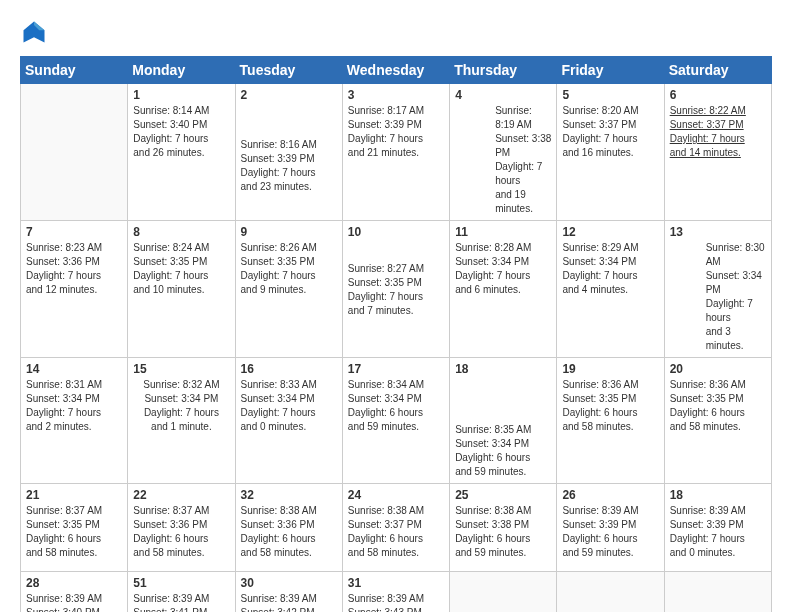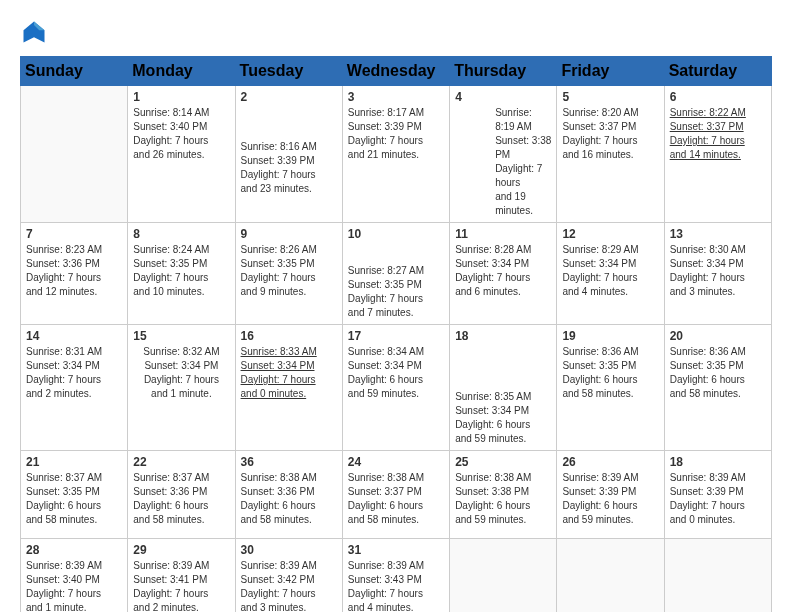--- a/index.html
+++ b/index.html
@@ -63,22 +63,22 @@
     }
     .calendar {
       flex: 1;
       border: 1px solid #ccc;
       border-collapse: collapse;
       width: 100%;
       table-layout: fixed;
     }
     .calendar th {
       background-color: #2e6db4;
-      color: #000000;
-      font-size: 16px;
+      color: #ffffff;
+      font-size: 14px;
       font-weight: bold;
       padding: 5px 4px;
       text-align: left;
       border: 1px solid #2e6db4;
     }
     .calendar td {
       border: 1px solid #ccc;
       vertical-align: top;
       padding: 4px 5px;
       font-size: 9.5px;
@@ -217,21 +217,21 @@
           </td>
           <td>
             <span class="day-num">12</span>
             <div class="day-info" style="white-space: pre-line;">Sunrise: 8:29 AM
 Sunset: 3:34 PM
 Daylight: 7 hours
 and 4 minutes.</div>
           </td>
           <td>
             <span class="day-num">13</span>
-            <div class="day-info" style="white-space: pre-line;">Sunrise: 8:30 AM
+            <div class="day-info" style="white-space: pre-line; margin-left: 36px;">Sunrise: 8:30 AM
 Sunset: 3:34 PM
 Daylight: 7 hours
 and 3 minutes.</div>
           </td>
         </tr>
         <tr>
           <td>
             <span class="day-num">14</span>
             <div class="day-info" style="white-space: pre-line;">Sunrise: 8:31 AM
 Sunset: 3:34 PM
@@ -240,21 +240,21 @@
           </td>
           <td>
             <span class="day-num">15</span>
             <div class="day-info" style="white-space: pre-line; text-align: center;">Sunrise: 8:32 AM
 Sunset: 3:34 PM
 Daylight: 7 hours
 and 1 minute.</div>
           </td>
           <td>
             <span class="day-num">16</span>
-            <div class="day-info" style="white-space: pre-line; text-decoration: underline;">Sunrise: 8:33 AM
+            <div class="day-info" style="white-space: pre-line;">Sunrise: 8:33 AM
 Sunset: 3:34 PM
 Daylight: 7 hours
 and 0 minutes.</div>
           </td>
           <td>
             <span class="day-num">17</span>
             <div class="day-info" style="white-space: pre-line;">Sunrise: 8:34 AM
 Sunset: 3:34 PM
 Daylight: 6 hours
 and 59 minutes.</div>
@@ -290,21 +290,21 @@
 and 58 minutes.</div>
           </td>
           <td>
             <span class="day-num">22</span>
             <div class="day-info" style="white-space: pre-line;">Sunrise: 8:37 AM
 Sunset: 3:36 PM
 Daylight: 6 hours
 and 58 minutes.</div>
           </td>
           <td>
-            <span class="day-num">36</span>
+            <span class="day-num">32</span>
             <div class="day-info" style="white-space: pre-line;">Sunrise: 8:38 AM
 Sunset: 3:36 PM
 Daylight: 6 hours
 and 58 minutes.</div>
           </td>
           <td>
             <span class="day-num">24</span>
             <div class="day-info" style="white-space: pre-line;">Sunrise: 8:38 AM
 Sunset: 3:37 PM
 Daylight: 6 hours
@@ -334,21 +334,21 @@
         </tr>
         <tr>
           <td>
             <span class="day-num">28</span>
             <div class="day-info" style="white-space: pre-line;">Sunrise: 8:39 AM
 Sunset: 3:40 PM
 Daylight: 7 hours
 and 1 minute.</div>
           </td>
           <td>
-            <span class="day-num">29</span>
+            <span class="day-num">51</span>
             <div class="day-info" style="white-space: pre-line;">Sunrise: 8:39 AM
 Sunset: 3:41 PM
 Daylight: 7 hours
 and 2 minutes.</div>
           </td>
           <td>
             <span class="day-num">30</span>
             <div class="day-info" style="white-space: pre-line;">Sunrise: 8:39 AM
 Sunset: 3:42 PM
 Daylight: 7 hours

